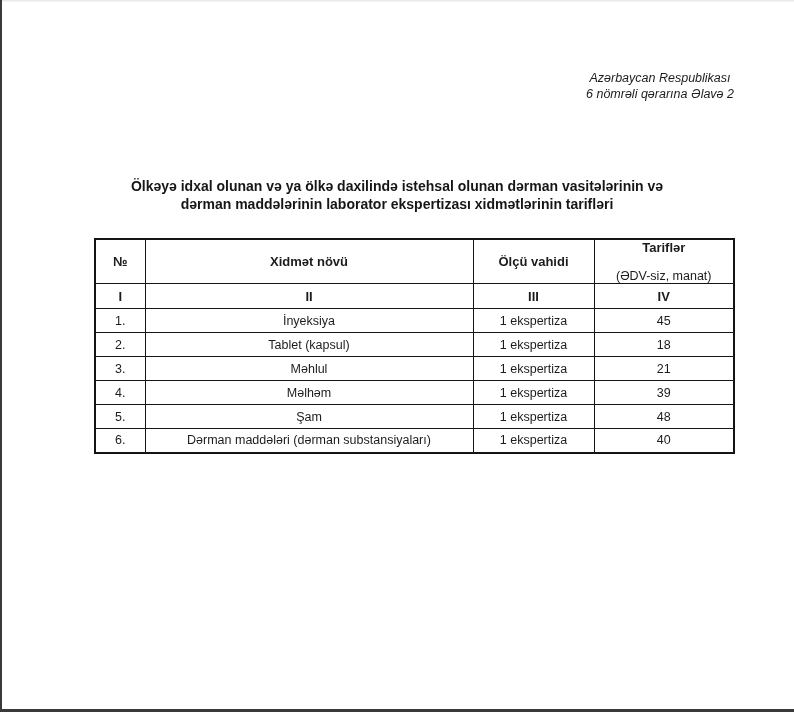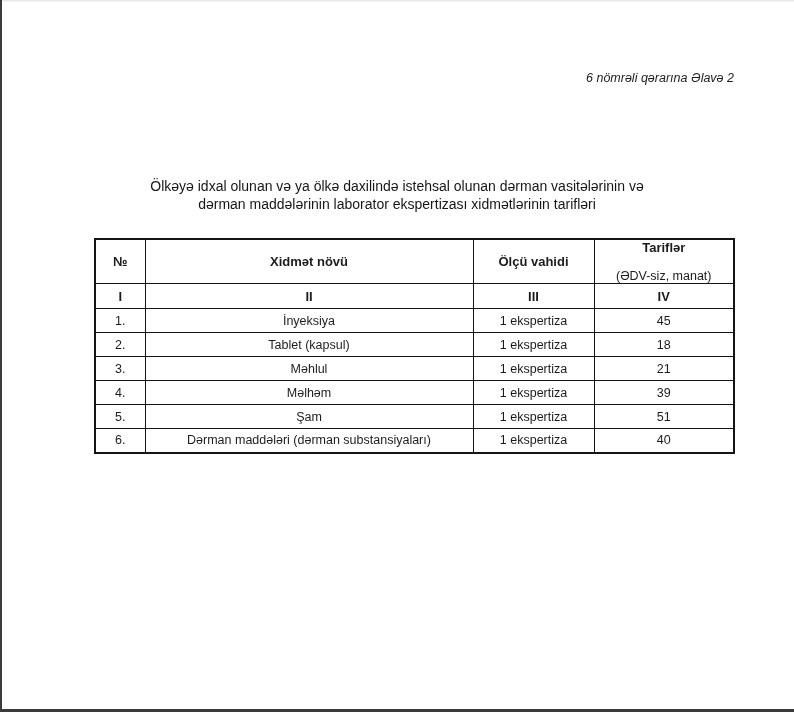--- a/index.html
+++ b/index.html
@@ -46,21 +46,21 @@
     color: #1c1c1c;
     white-space: nowrap;
   }
   
   .doc-title {
     position: absolute;
     top: 178px;
     left: 0;
     width: 100%;
     text-align: center;
-    font-weight: normal;
+    font-weight: bold;
     font-size: 14px;
     line-height: 17.5px;
     color: #161616;
   }
   
   table.tariff-table {
     position: absolute;
     left: 94px;
     top: 238px;
     border-collapse: collapse;
@@ -98,20 +98,21 @@
   }
 </style>
 </head>
 <body>
 
 <div class="scan-edge-top"></div>
 <div class="scan-edge-left"></div>
 <div class="scan-edge-bottom"></div>
 
 <div class="ref-note">
+  <div>Azərbaycan Respublikası</div>
   <div>6 nömrəli qərarına Əlavə 2</div>
 </div>
 
 <div class="doc-title">
   <div>Ölkəyə idxal olunan və ya ölkə daxilində istehsal olunan dərman vasitələrinin və</div>
   <div>dərman maddələrinin laborator ekspertizası xidmətlərinin tarifləri</div>
 </div>
 
 <table class="tariff-table">
   <colgroup>
@@ -158,21 +159,21 @@
     <tr class="data-row">
       <td>4.</td>
       <td class="cell-service">Məlhəm</td>
       <td>1 ekspertiza</td>
       <td>39</td>
     </tr>
     <tr class="data-row">
       <td>5.</td>
       <td class="cell-service">Şam</td>
       <td>1 ekspertiza</td>
-      <td>51</td>
+      <td>48</td>
     </tr>
     <tr class="data-row">
       <td>6.</td>
       <td class="cell-service">Dərman maddələri (dərman substansiyaları)</td>
       <td>1 ekspertiza</td>
       <td>40</td>
     </tr>
   </tbody>
 </table>
 

